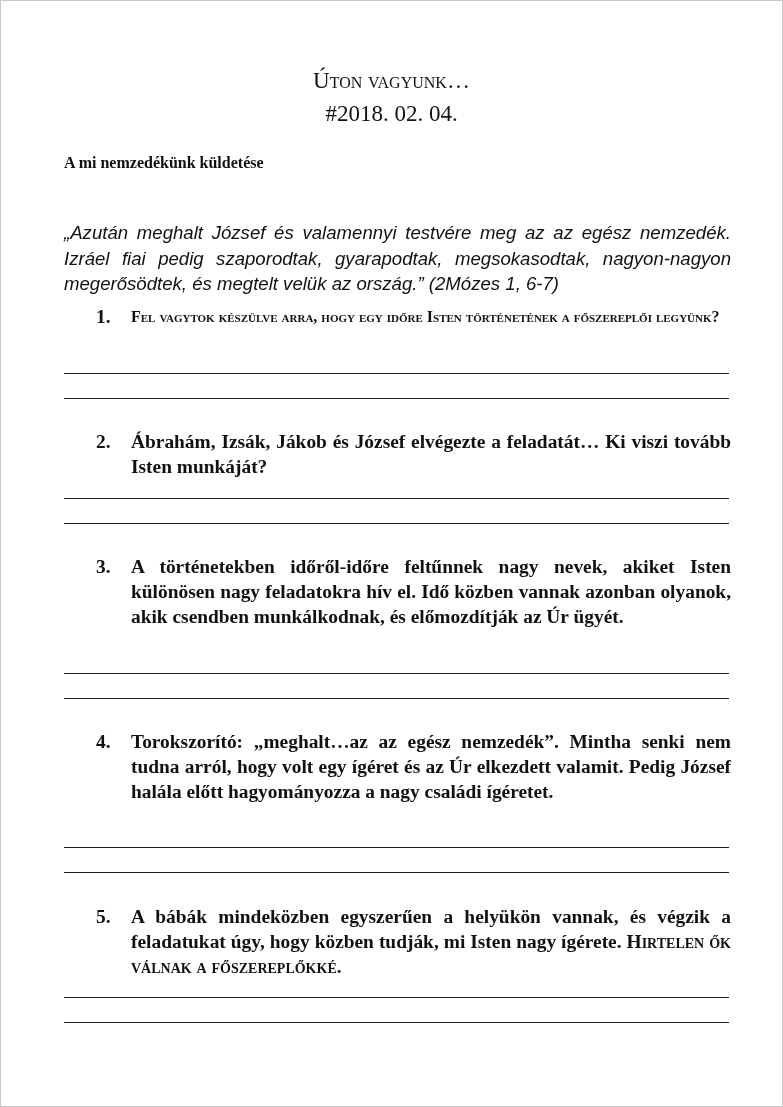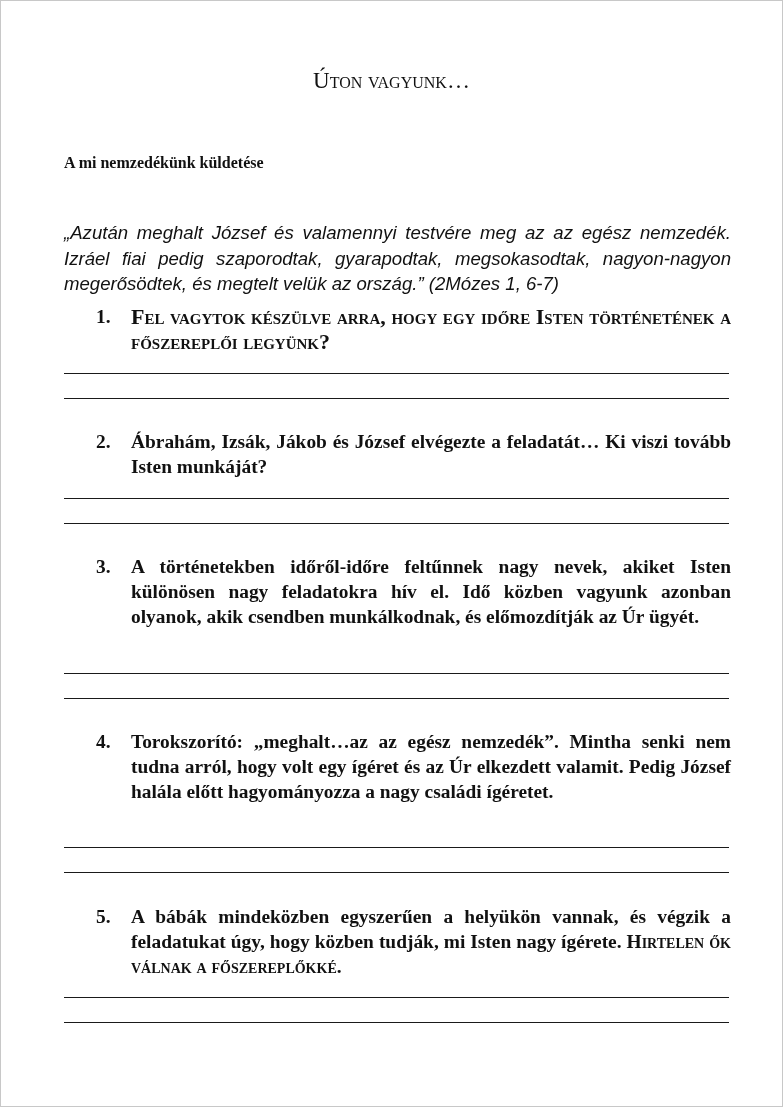--- a/index.html
+++ b/index.html
@@ -32,35 +32,36 @@
       text-align: justify;
     }
     .question {
       position: absolute; left: 95px; width: 635px;
       font-family: "Liberation Serif", serif;
       font-weight: bold; font-size: 19.4px; line-height: 25px;
       text-align: justify;
     }
     .q-num { position: absolute; left: 0; top: 0; width: 34px; }
     .q-text { display: block; margin-left: 35px; }
-    .q-text.caps { font-variant: small-caps; font-size: 22px; }
+    .q-text.caps { font-variant: small-caps; font-size: 16px; }
     .answer-line {
       position: absolute; left: 63px; width: 665px; height: 0;
       border-top: 1.5px solid #1a1a1a;
     }
     .it { }
     .caps-inline { font-variant: small-caps; }
   </style>
 </head>
 <body>
 
 <div class="page">
 
   <div class="title-block">
     <span class="title-line sc">Úton vagyunk…</span>
+    <span class="title-line">#2018. 02. 04.</span>
   </div>
 
   <div class="subtitle">A mi nemzedékünk küldetése</div>
 
   <div class="quote">
     <span>„Azután meghalt József és valamennyi testvére meg az az egész nemzedék. Izráel fiai pedig szaporodtak, gyarapodtak, megsokasodtak, nagyon-nagyon megerősödtek, és megtelt velük az ország.”</span>
     <span>(2Mózes 1, 6-7)</span>
   </div>
 
   <div class="question" style="top:303px;">
@@ -72,21 +73,21 @@
 
   <div class="question" style="top:428px;">
     <span class="q-num">2.</span>
     <span class="q-text">Ábrahám, Izsák, Jákob és József elvégezte a feladatát… Ki viszi tovább Isten munkáját?</span>
   </div>
   <div class="answer-line" style="top:497px;"></div>
   <div class="answer-line" style="top:522px;"></div>
 
   <div class="question" style="top:553px;">
     <span class="q-num">3.</span>
-    <span class="q-text">A történetekben időről-időre feltűnnek nagy nevek, akiket Isten különösen nagy feladatokra hív el. Idő közben vagyunk azonban olyanok, akik csendben munkálkodnak, és előmozdítják az Úr ügyét.</span>
+    <span class="q-text">A történetekben időről-időre feltűnnek nagy nevek, akiket Isten különösen nagy feladatokra hív el. Idő közben vannak azonban olyanok, akik csendben munkálkodnak, és előmozdítják az Úr ügyét.</span>
   </div>
   <div class="answer-line" style="top:672px;"></div>
   <div class="answer-line" style="top:697px;"></div>
 
   <div class="question" style="top:728px;">
     <span class="q-num">4.</span>
     <span class="q-text"><span>Torokszorító: „</span><span class="it">meghalt…az az egész nemzedék</span><span>”. Mintha senki nem tudna arról, hogy volt egy ígéret és az Úr elkezdett valamit. Pedig József halála előtt hagyományozza a nagy családi ígéretet.</span></span>
   </div>
   <div class="answer-line" style="top:846px;"></div>
   <div class="answer-line" style="top:871px;"></div>

